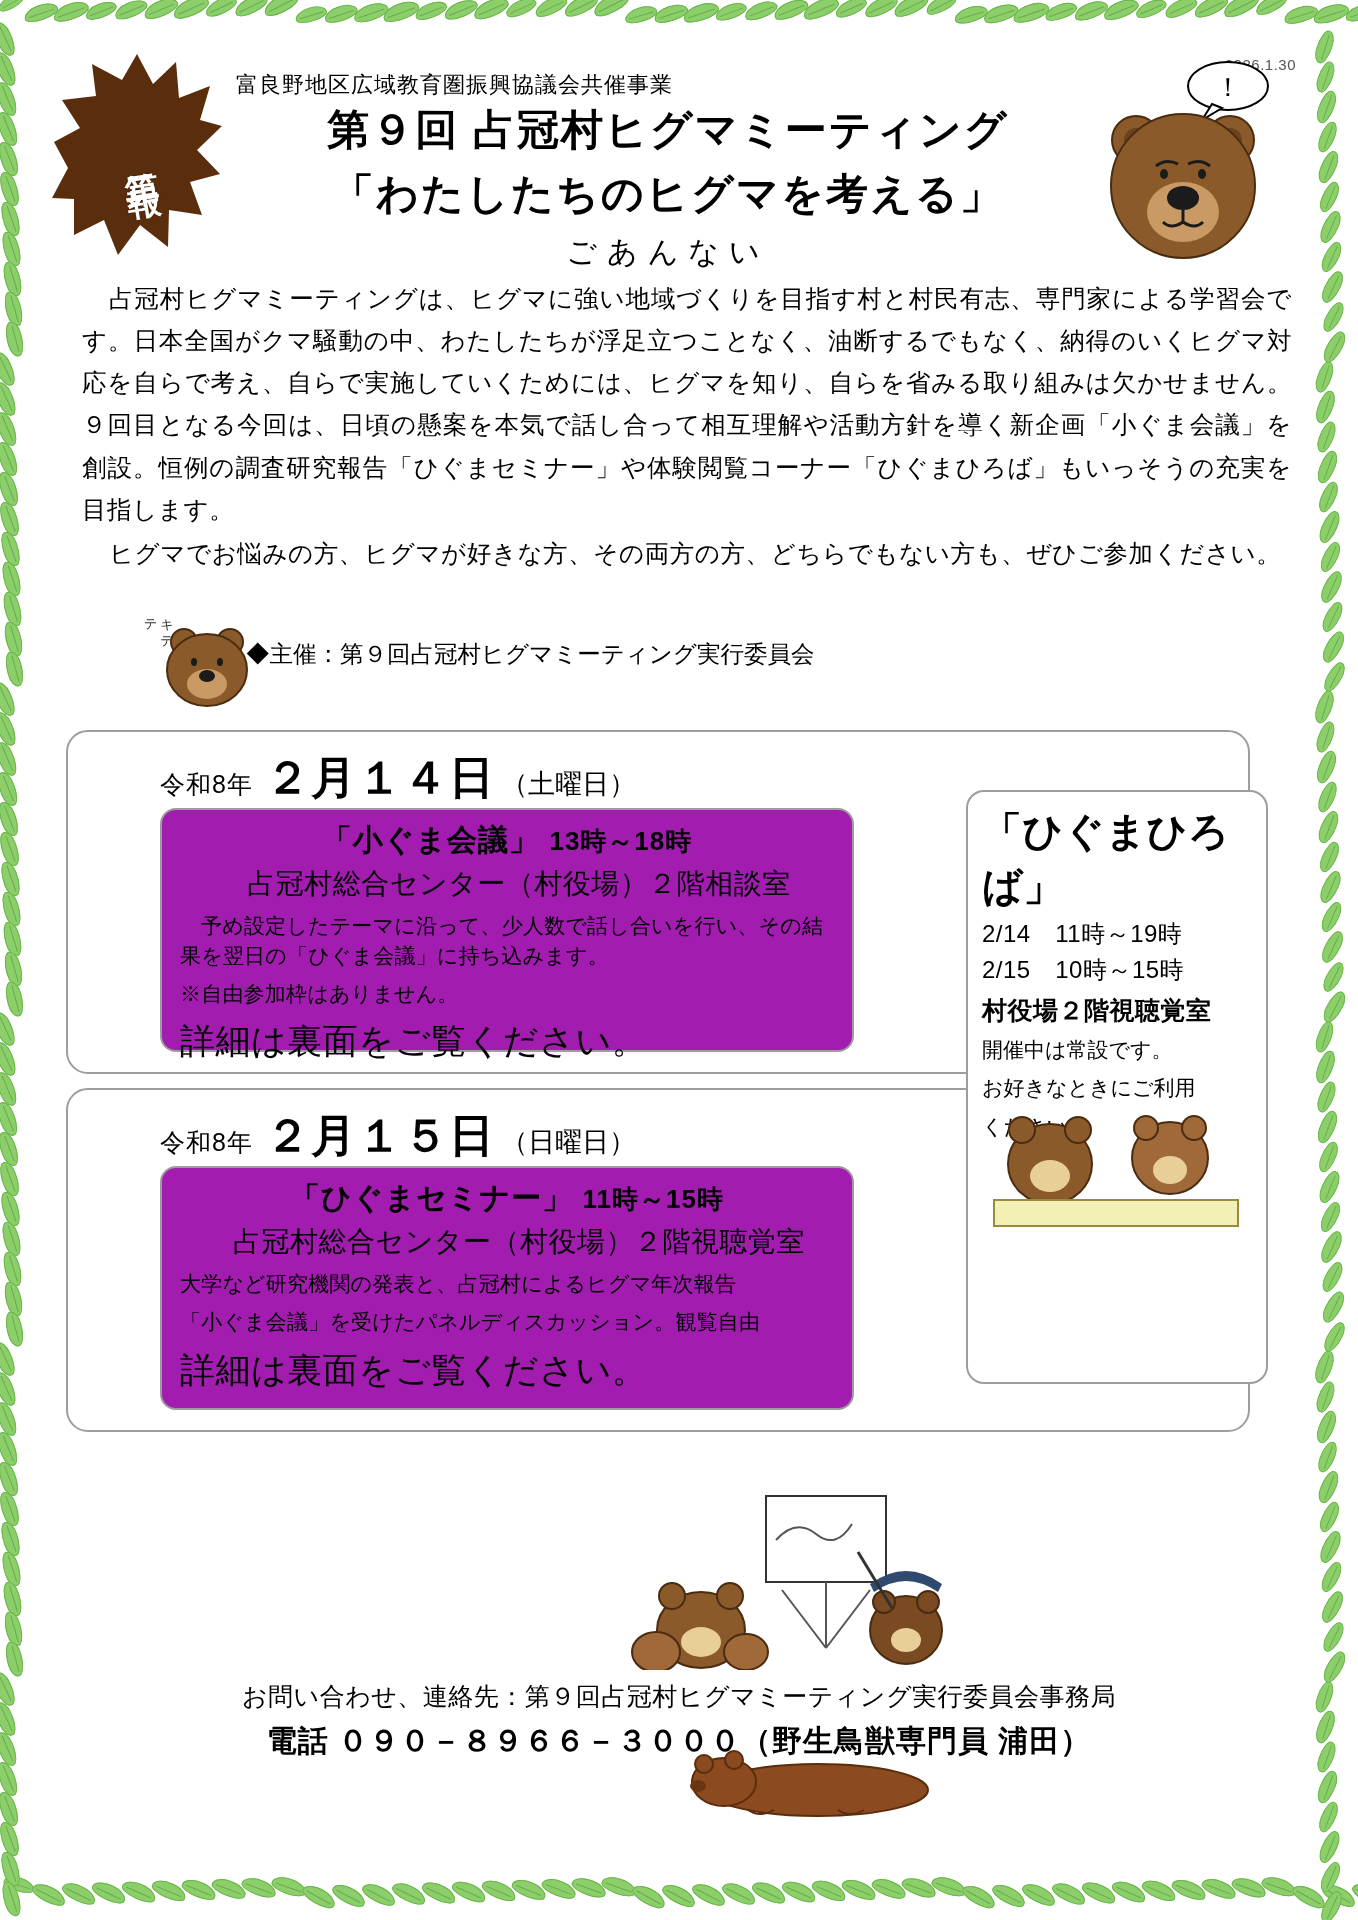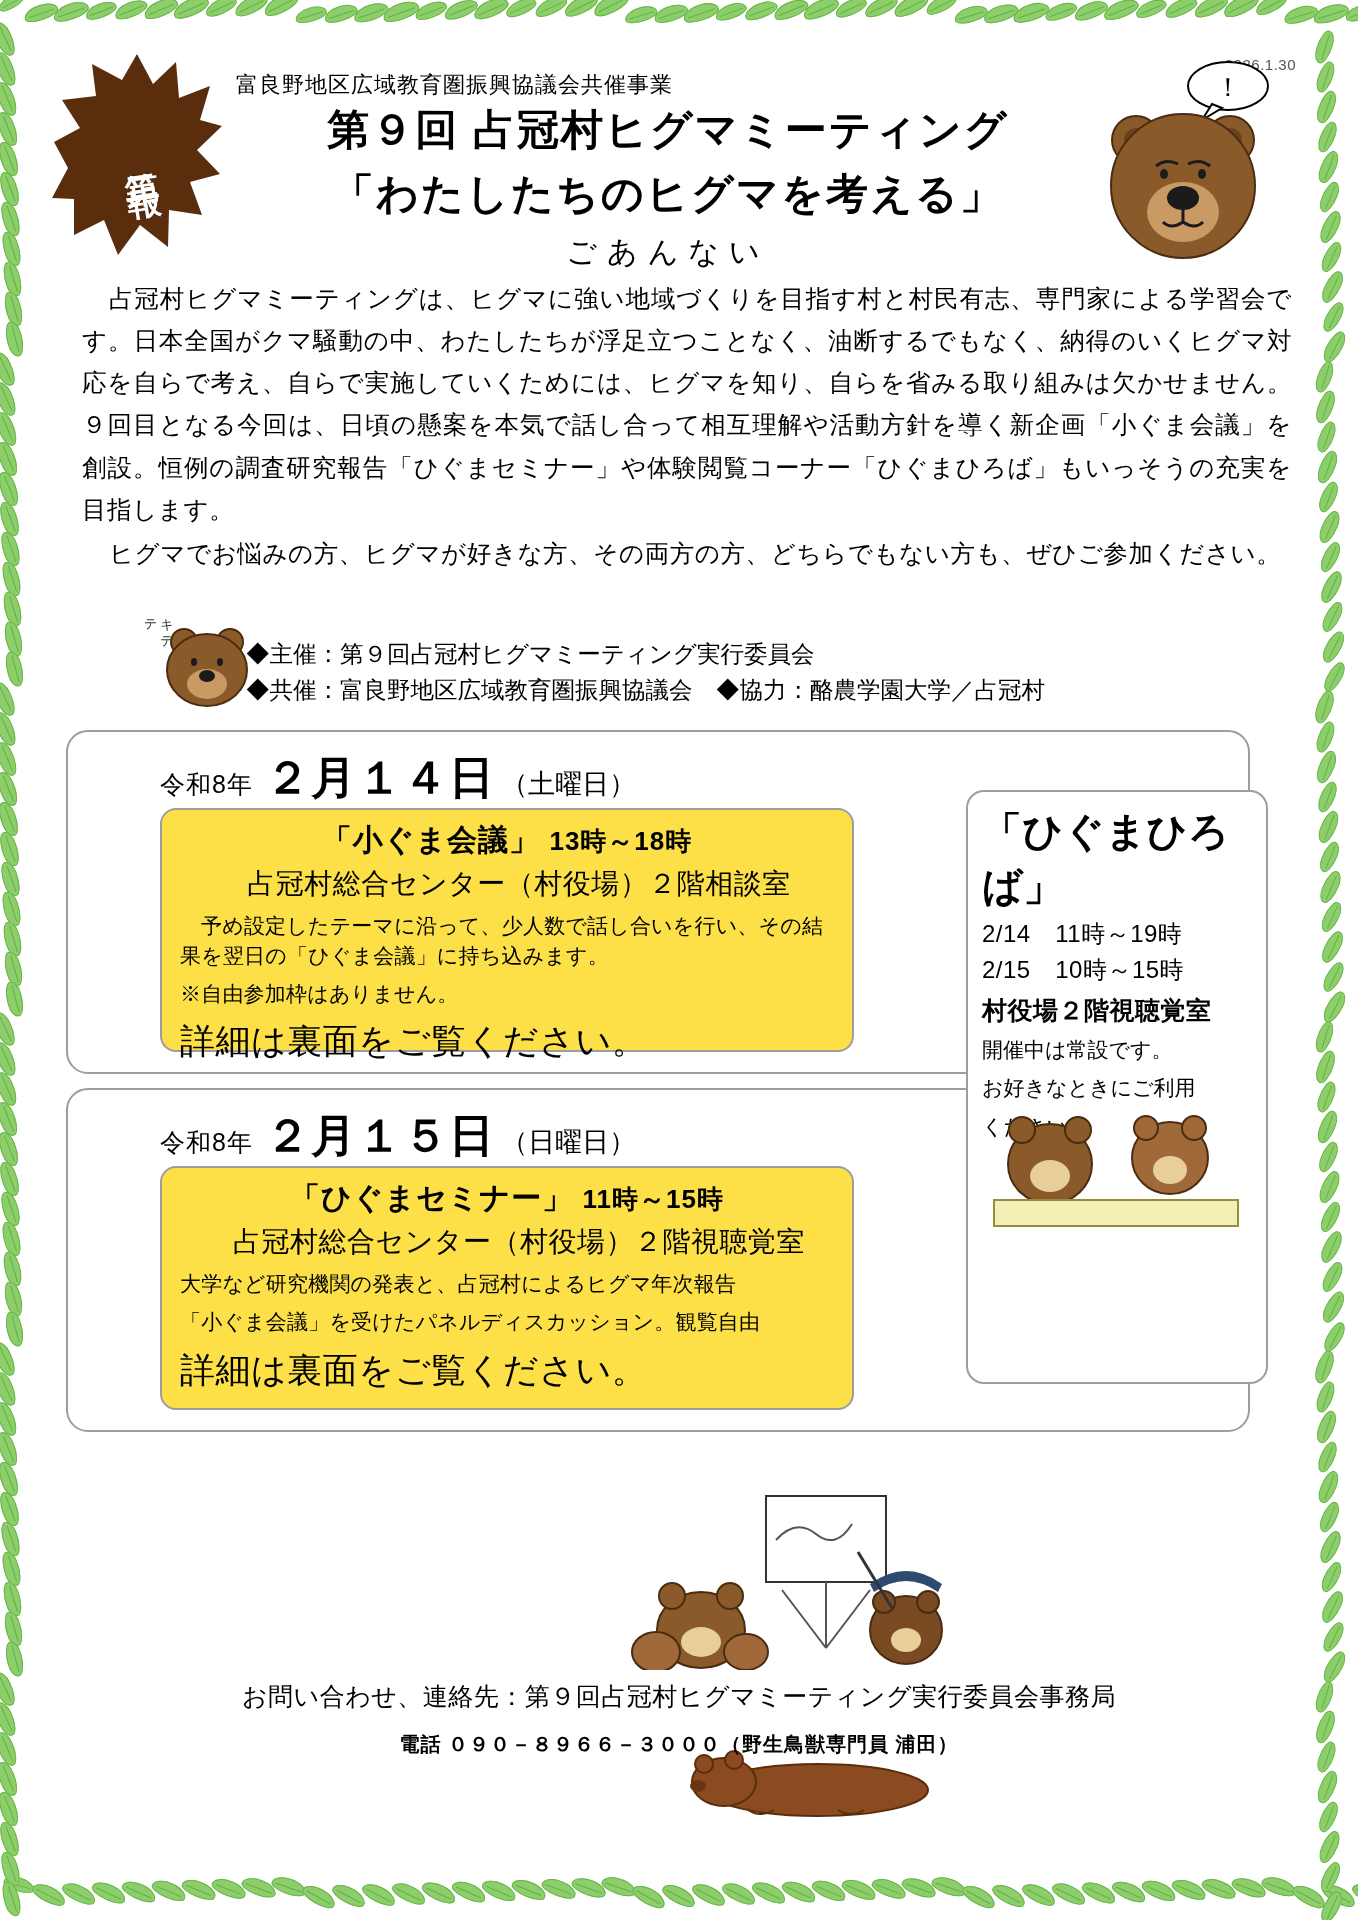--- a/index.html
+++ b/index.html
@@ -217,21 +217,21 @@
   .dow { font-size: 27px; margin-left: 6px; }
 
   .inner-box {
     position: absolute;
     left: 92px;
     top: 76px;
     width: 690px;
     height: 240px;
     border: 2px solid #9d9d9d;
     border-radius: 16px;
-    background: #fde047;
+    background: #a21caf;
   }
   .inner-title {
     text-align: center;
     margin-top: 10px;
     font-size: 30px;
     font-weight: bold;
     letter-spacing: 1px;
   }
   .inner-title .time { font-size: 26px; }
   .venue {
@@ -310,21 +310,21 @@
 
   
   .footer {
     position: absolute;
     left: 0;
     right: 0;
     top: 1640px;
     text-align: center;
   }
   .footer-line1 { font-size: 25px; letter-spacing: .5px; }
-  .footer-line2 { font-size: 20px; font-weight: bold; margin-top: 18px; letter-spacing: 1px; }
+  .footer-line2 { font-size: 30px; font-weight: bold; margin-top: 8px; letter-spacing: 1px; }
 
   .bear-sleep {
     position: absolute;
     left: 620px;
     top: 1010px;
     width: 260px;
     height: 80px;
   }
   .bear-class {
     position: absolute;
@@ -611,21 +611,20 @@
       <ellipse cx="74" cy="24" rx="13" ry="13" fill="#8b5a2b" stroke="#4a2c10" stroke-width="2"></ellipse>
       <ellipse cx="51" cy="52" rx="40" ry="36" fill="#8b5a2b" stroke="#4a2c10" stroke-width="2"></ellipse>
       <ellipse cx="51" cy="66" rx="20" ry="15" fill="#c99a63"></ellipse>
       <ellipse cx="51" cy="58" rx="8" ry="6" fill="#1b1b1b"></ellipse>
       <ellipse cx="38" cy="44" rx="3" ry="4" fill="#1b1b1b"></ellipse>
       <ellipse cx="64" cy="44" rx="3" ry="4" fill="#1b1b1b"></ellipse>
     </svg>
 
     <div class="credits">
       <div>◆主催：第９回占冠村ヒグマミーティング実行委員会</div>
-      <div>◆共催：富良野地区広域教育圏振興協議会　◆協力：酪農学園大学／占冠村</div>
     </div>
 
     <div class="panel" id="panel-day1">
       <div class="day-head">
         <span class="era">令和8年</span>
         <span class="date-big">２月１４日</span>
         <span class="dow">（土曜日）</span>
       </div>
       <div class="inner-box">
         <div class="inner-title">

